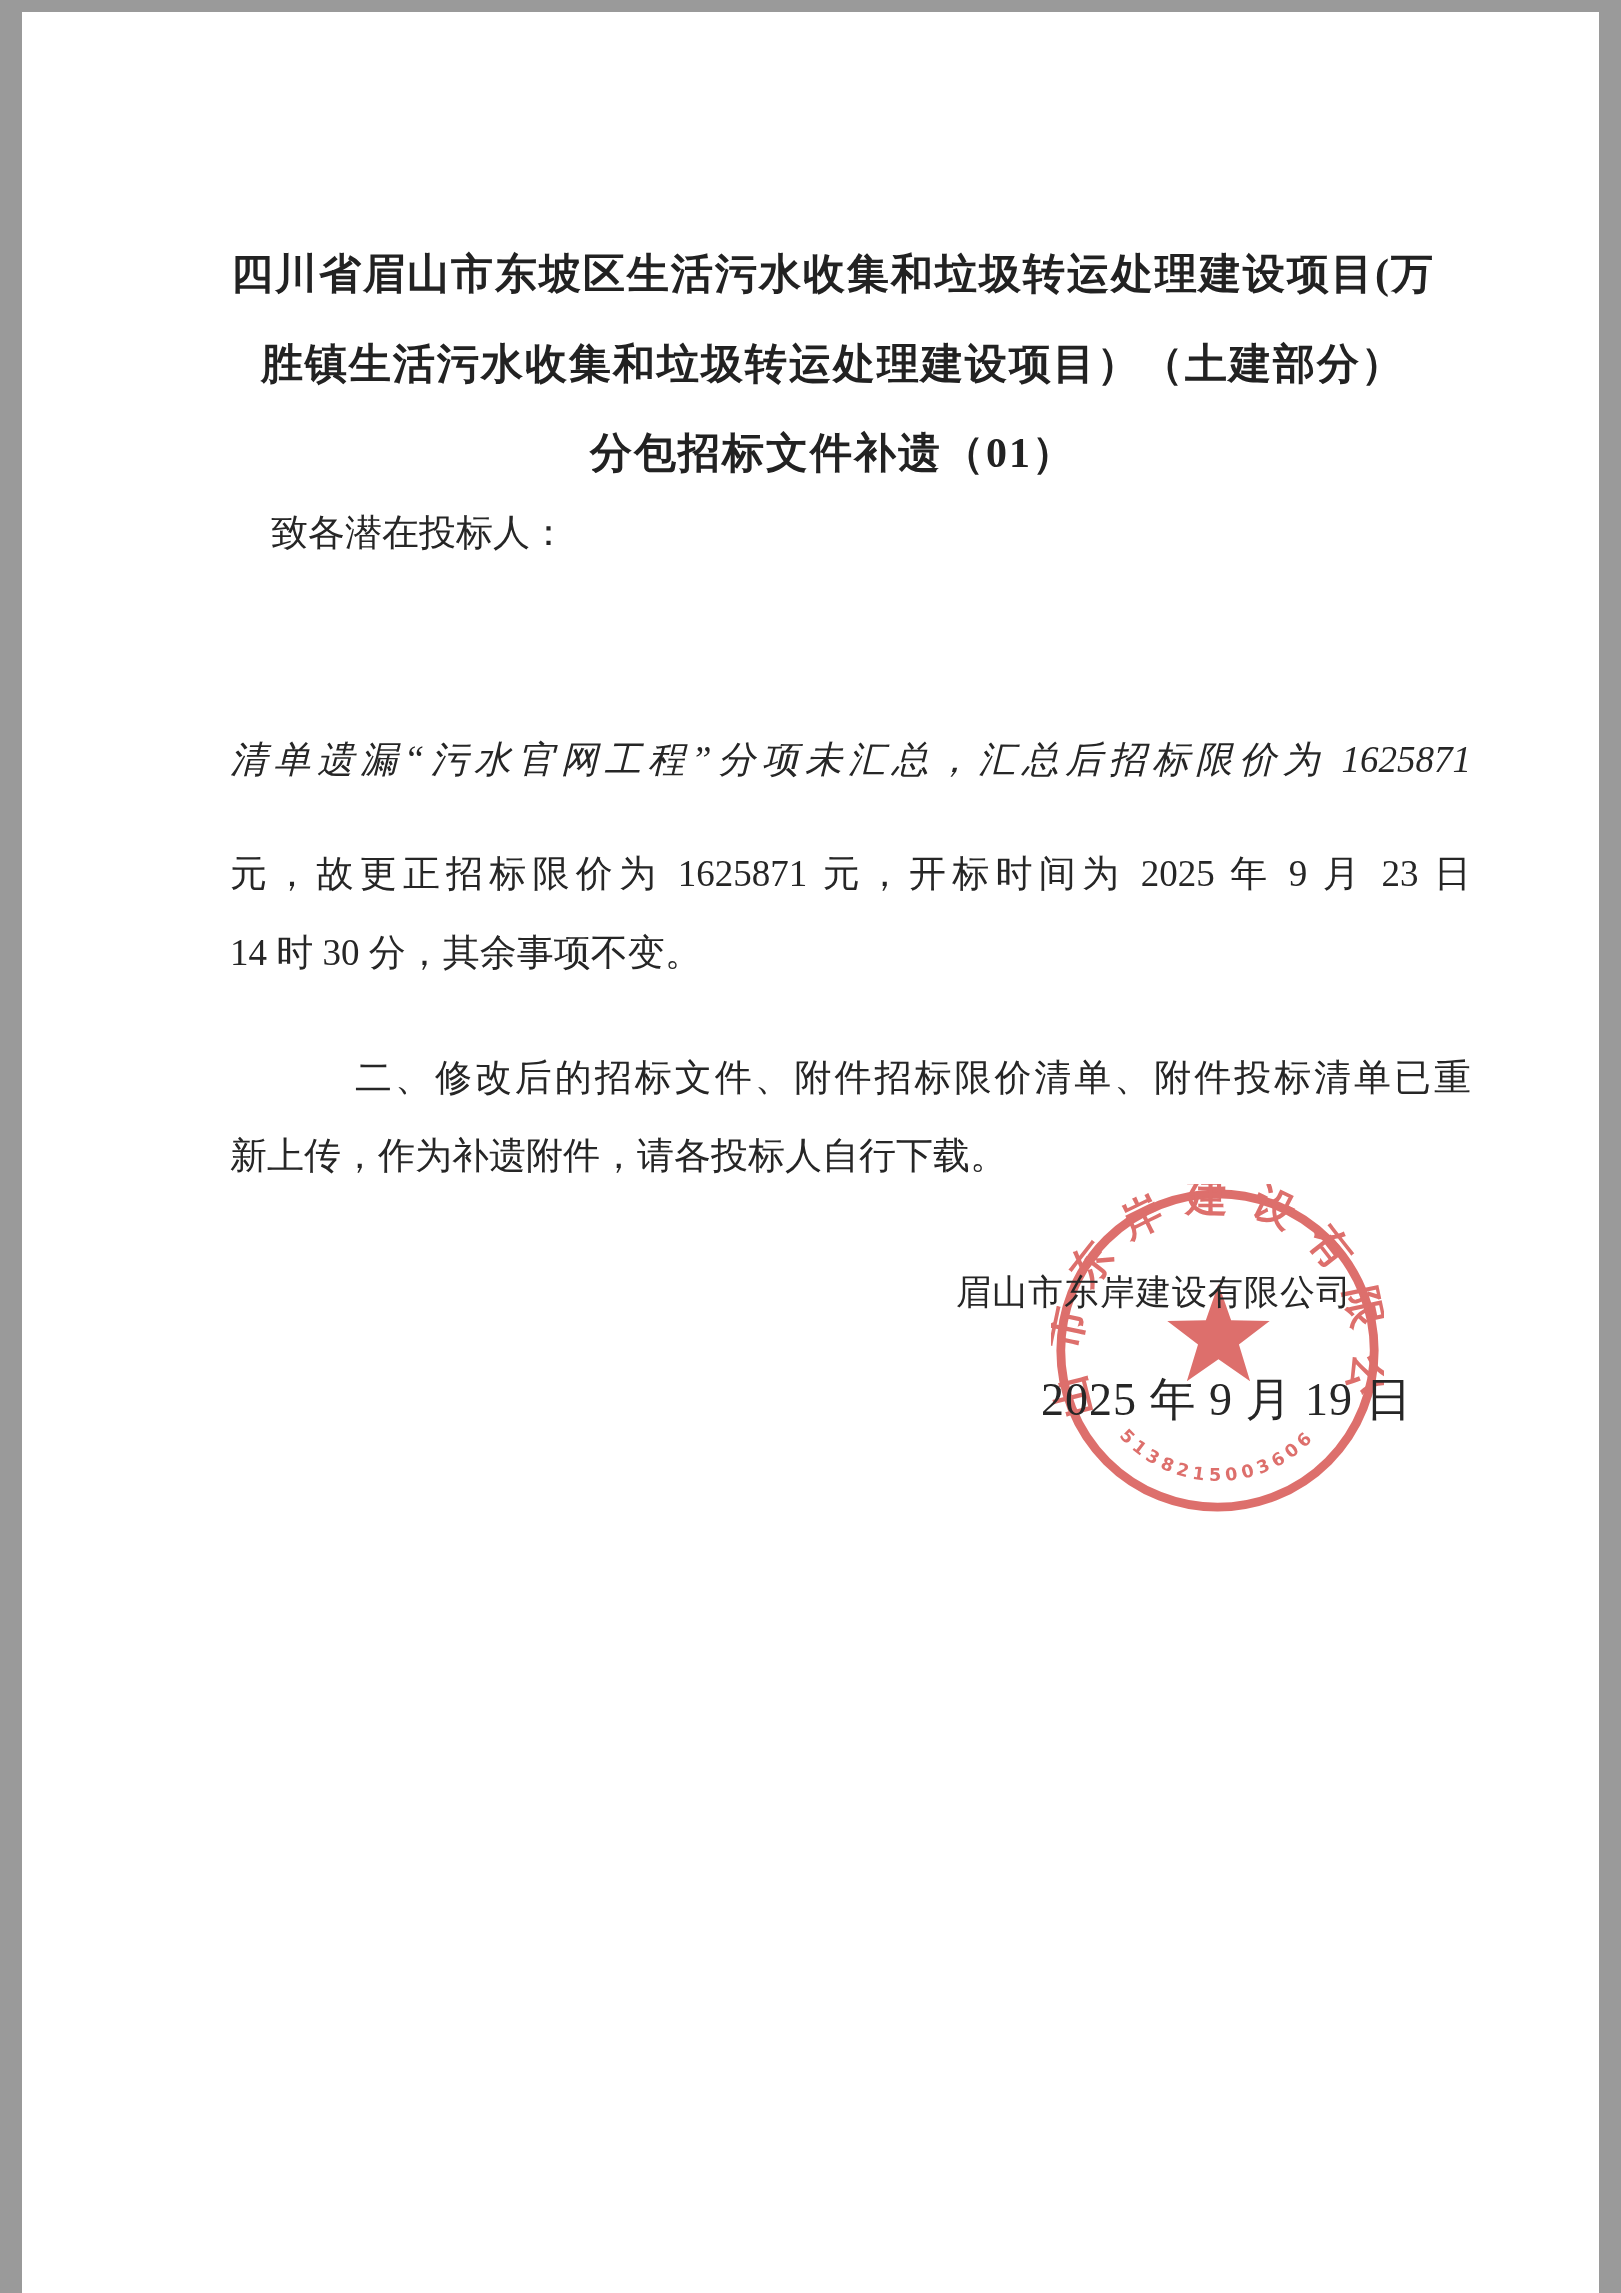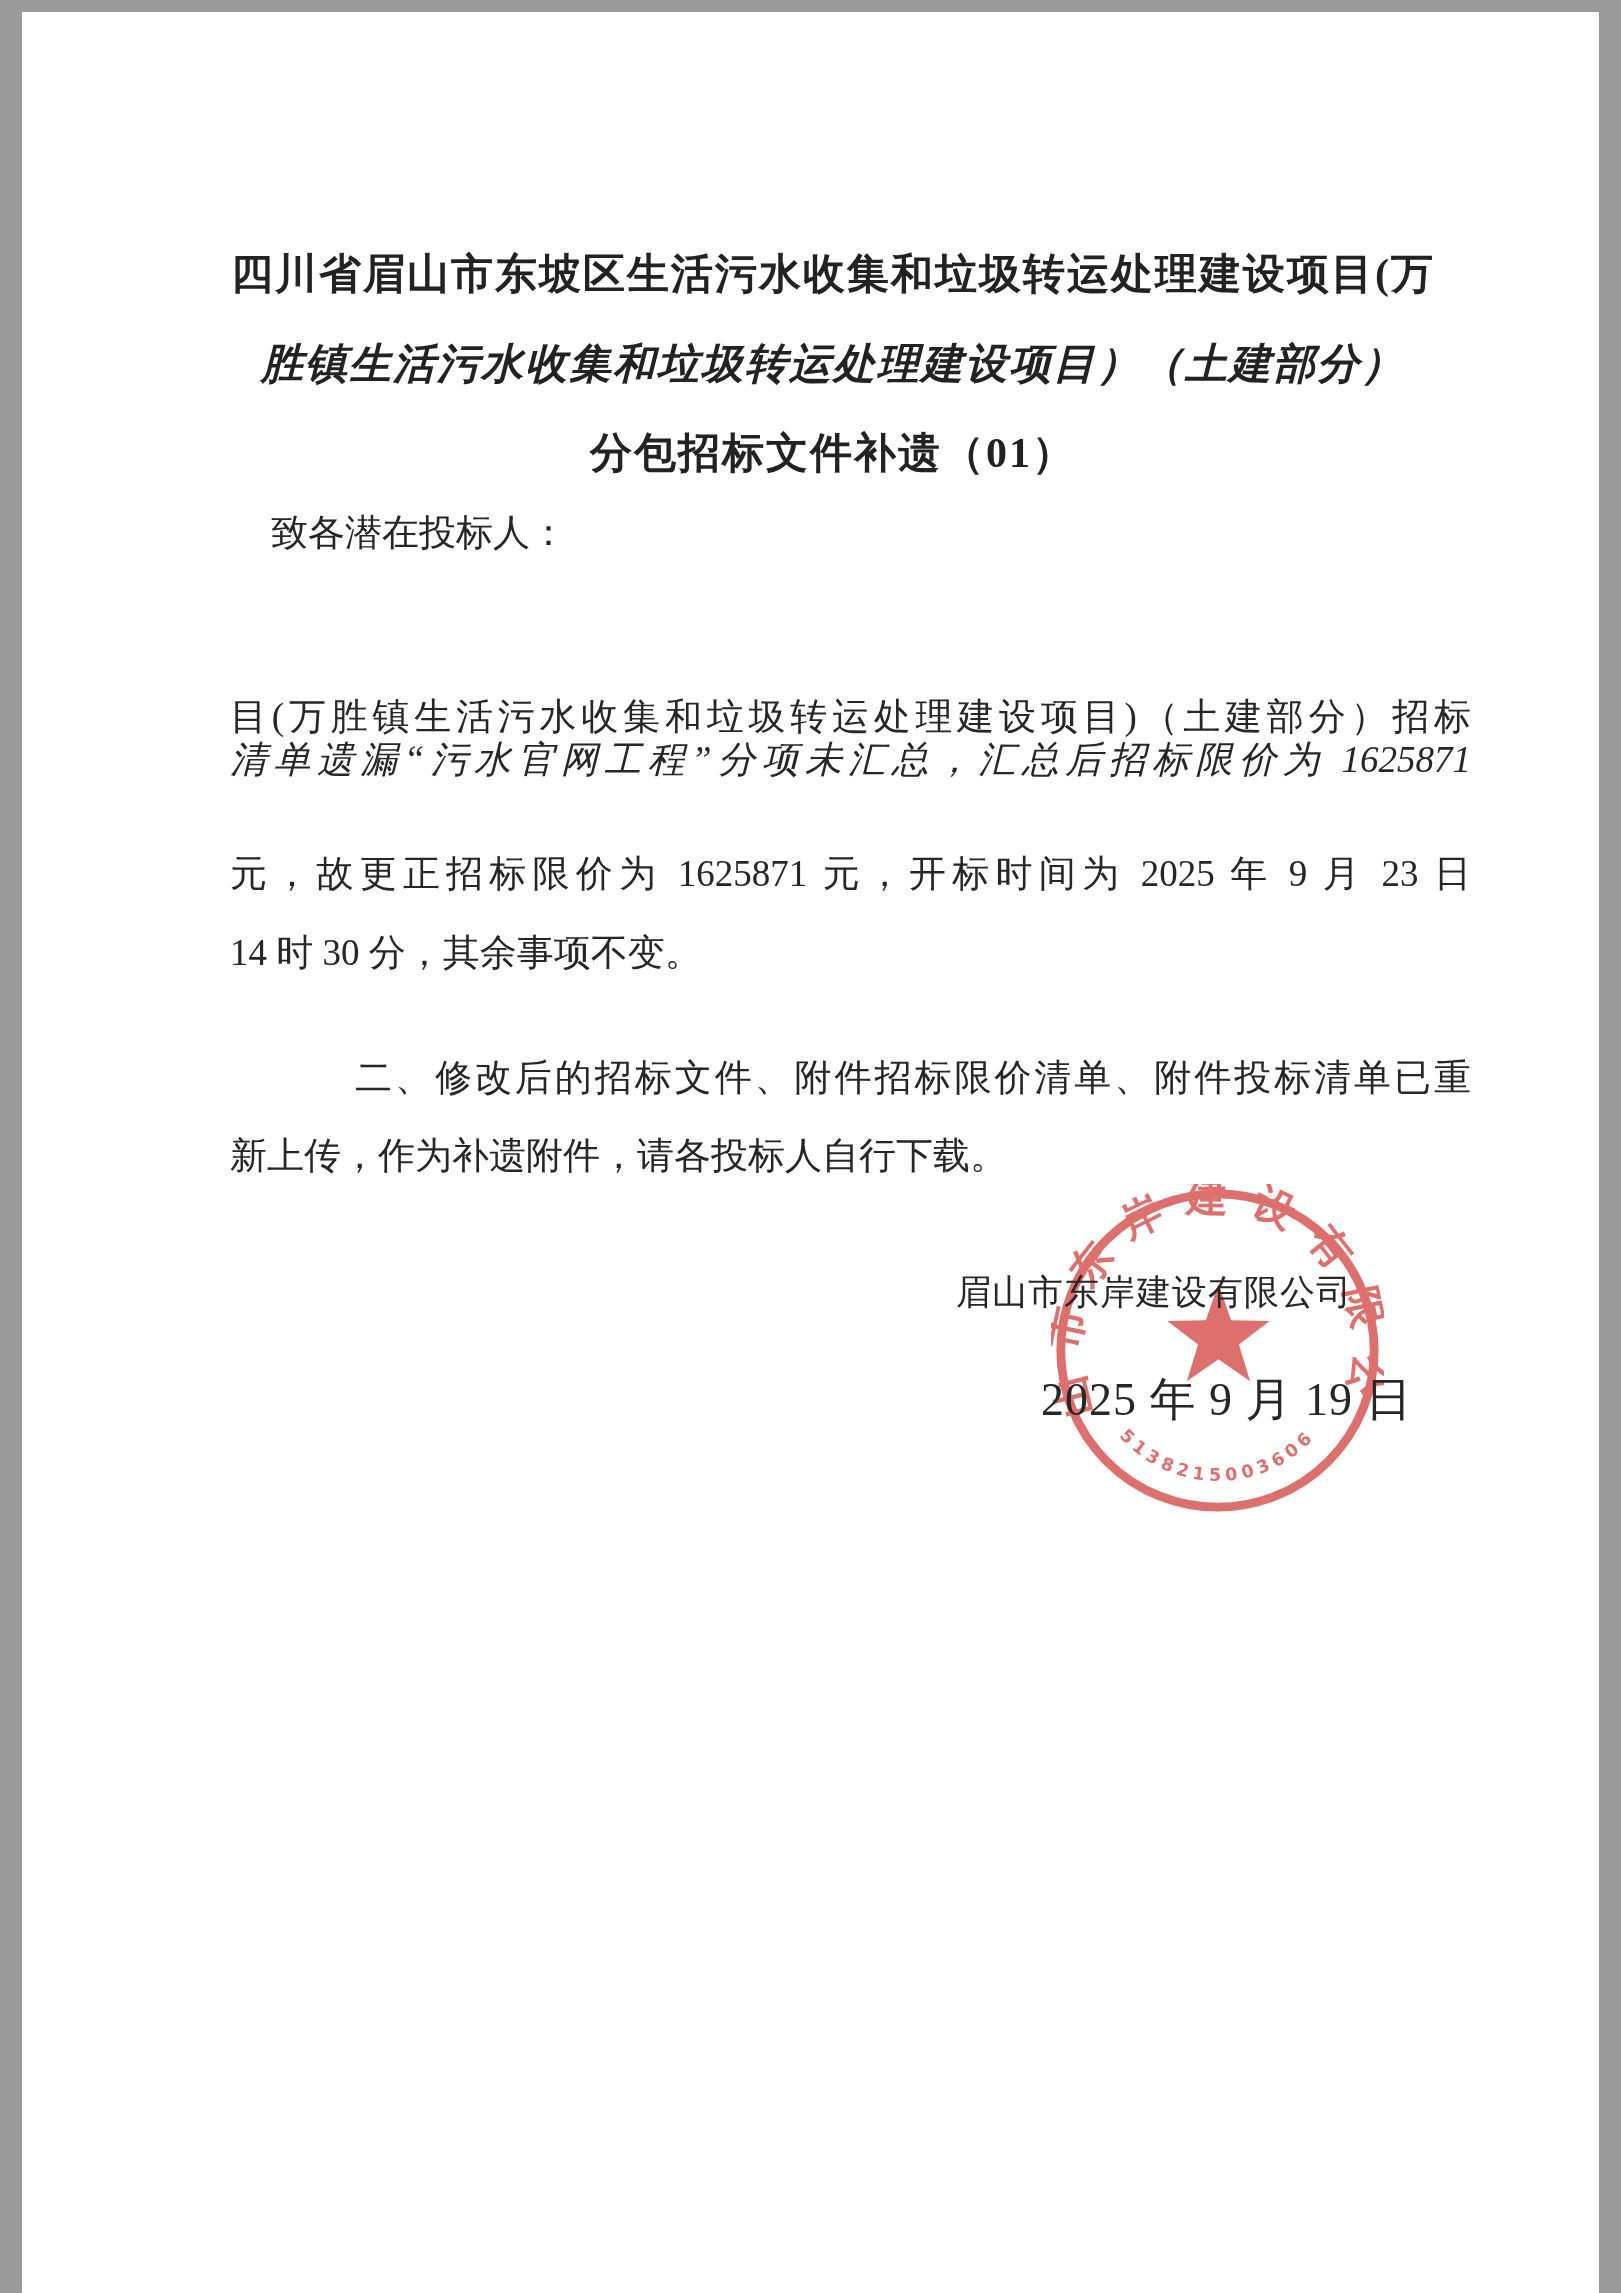--- a/index.html
+++ b/index.html
@@ -18,21 +18,21 @@
     left:108px; width:1406px;
     text-align:center;
     font-weight:bold;
     font-size:42px;
     letter-spacing:2px;
     line-height:63px;
     color:#222;
     z-index:2;
   }
   .t1 { top:231px; }
-  .t2 { top:321px;font-style:italic; }
+  .t2 { top:321px; }
   .t3 { top:410px; }
   
   .bodyline {
     position:absolute;
     left:208px; width:1241px;
     font-size:37px;
     line-height:61px;
     white-space:pre-wrap;
     z-index:2;
   }
@@ -69,21 +69,20 @@
 <body>
 
 <div class="page">
 
   <div class="title-line t1">四川省眉山市东坡区生活污水收集和垃圾转运处理建设项目(万</div>
   <div class="title-line t2">胜镇生活污水收集和垃圾转运处理建设项目）（土建部分）</div>
   <div class="title-line t3">分包招标文件补遗（01）</div>
 
   <div class="bodyline salutation">致各潜在投标人：</div>
 
-  <div class="bodyline just p1l2">目(万胜镇生活污水收集和垃圾转运处理建设项目)（土建部分）招标</div>
   <div class="bodyline just p1l3">清单遗漏“污水官网工程”分项未汇总，汇总后招标限价为 1625871</div>
   <div class="bodyline just p1l4">元，故更正招标限价为 1625871 元，开标时间为 2025 年 9 月 23 日</div>
   <div class="bodyline p1l5">14 时 30 分，其余事项不变。</div>
 
   <div class="bodyline p2l2">新上传，作为补遗附件，请各投标人自行下载。</div>
   <div class="bodyline just ind p2l1">二、修改后的招标文件、附件招标限价清单、附件投标清单已重</div>
 
   <div class="company">眉山市东岸建设有限公司</div>
   <div class="sigdate">2025 年 9 月 19 日</div>
 

